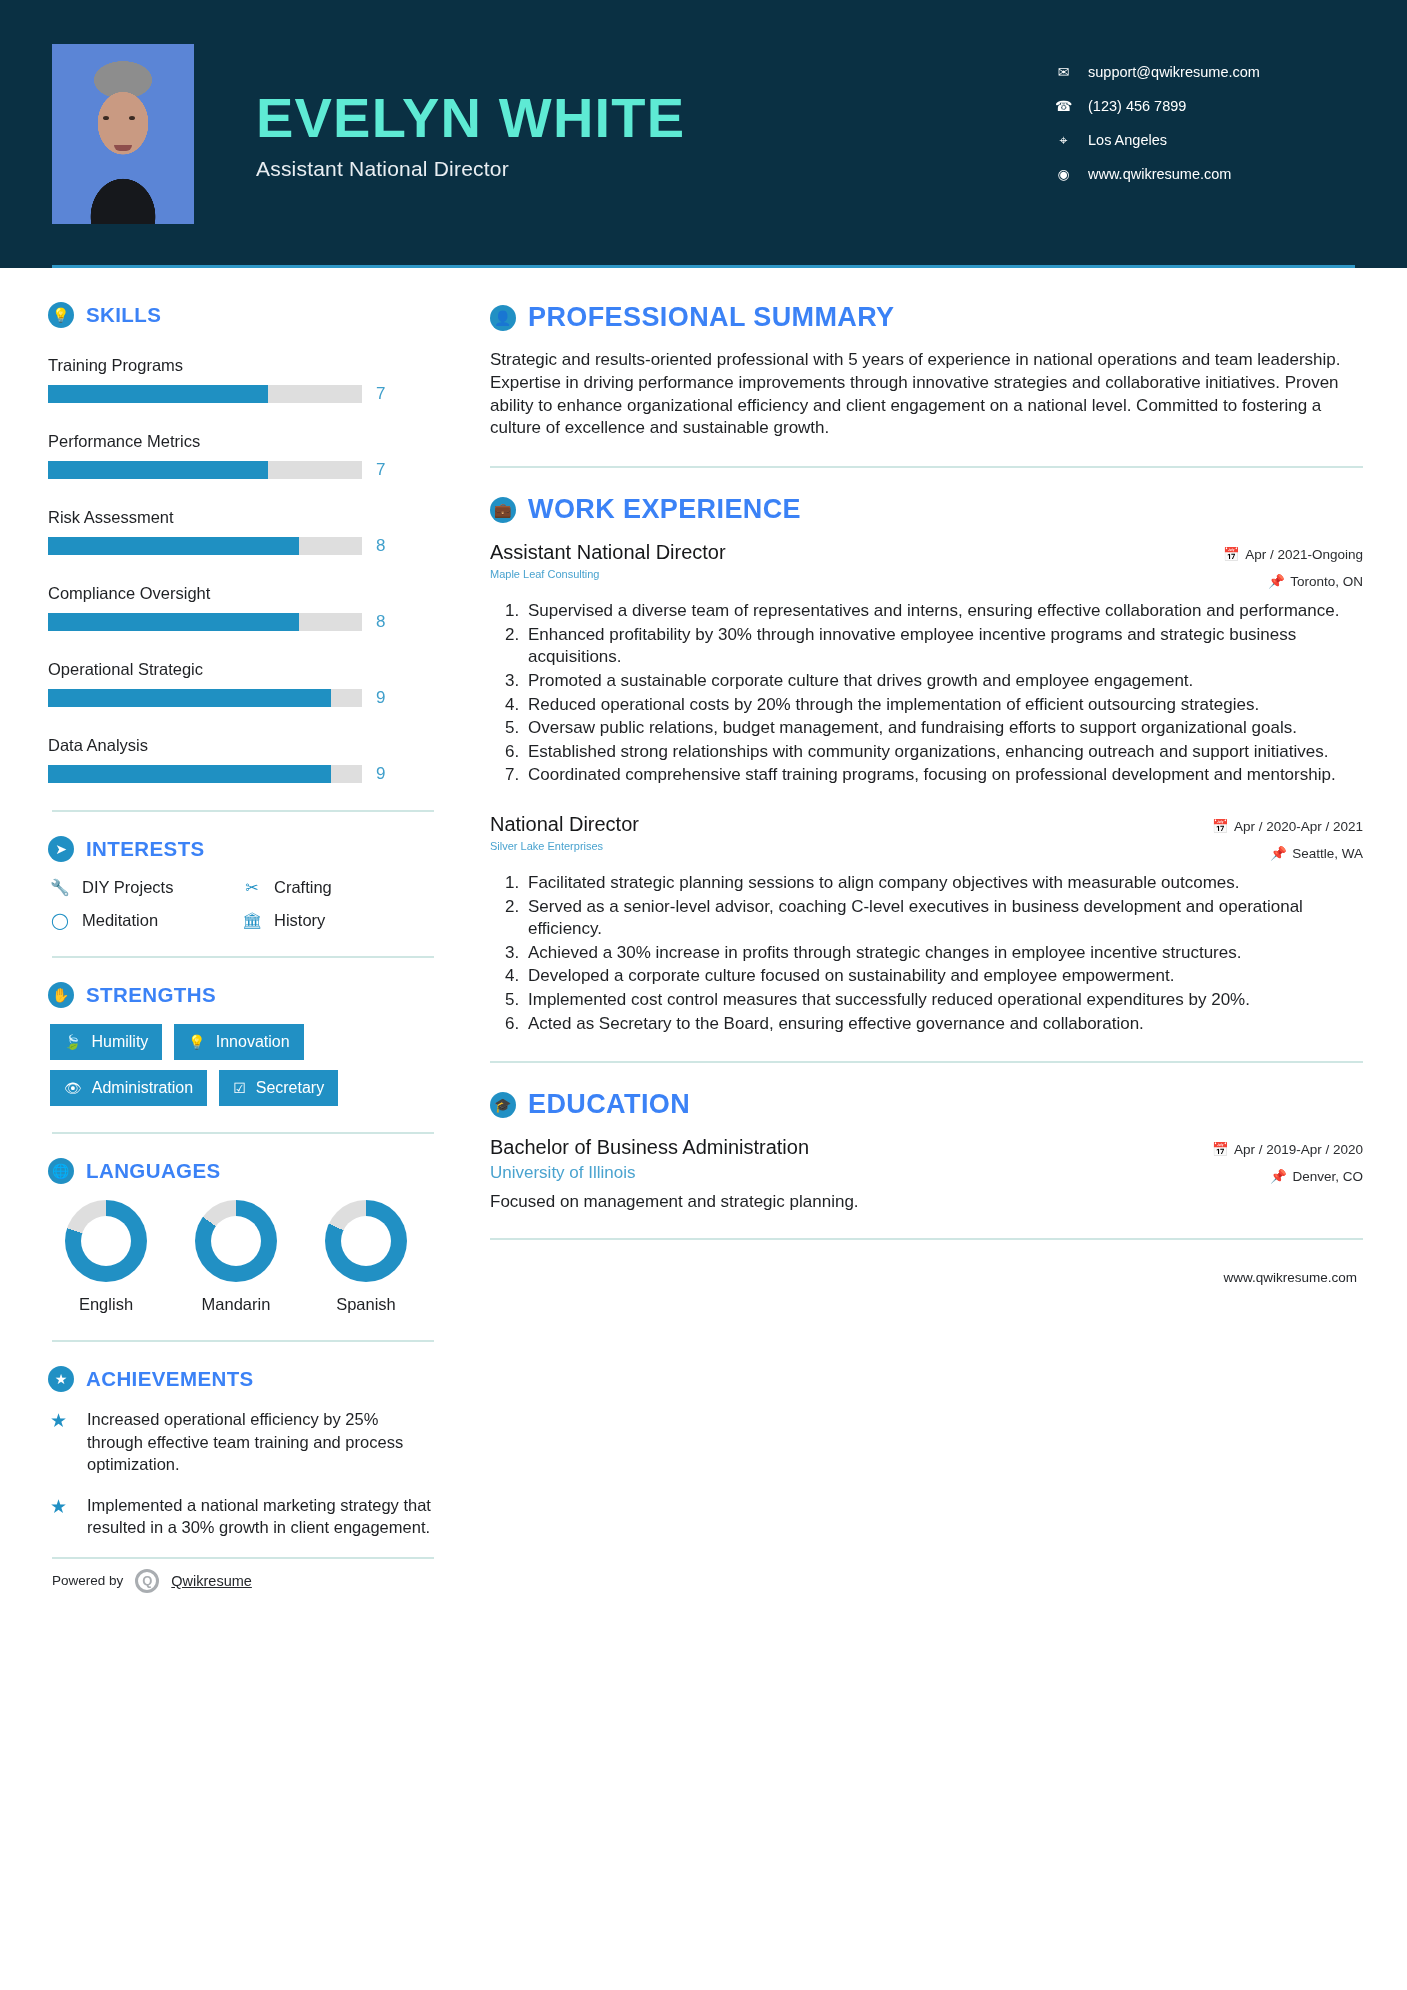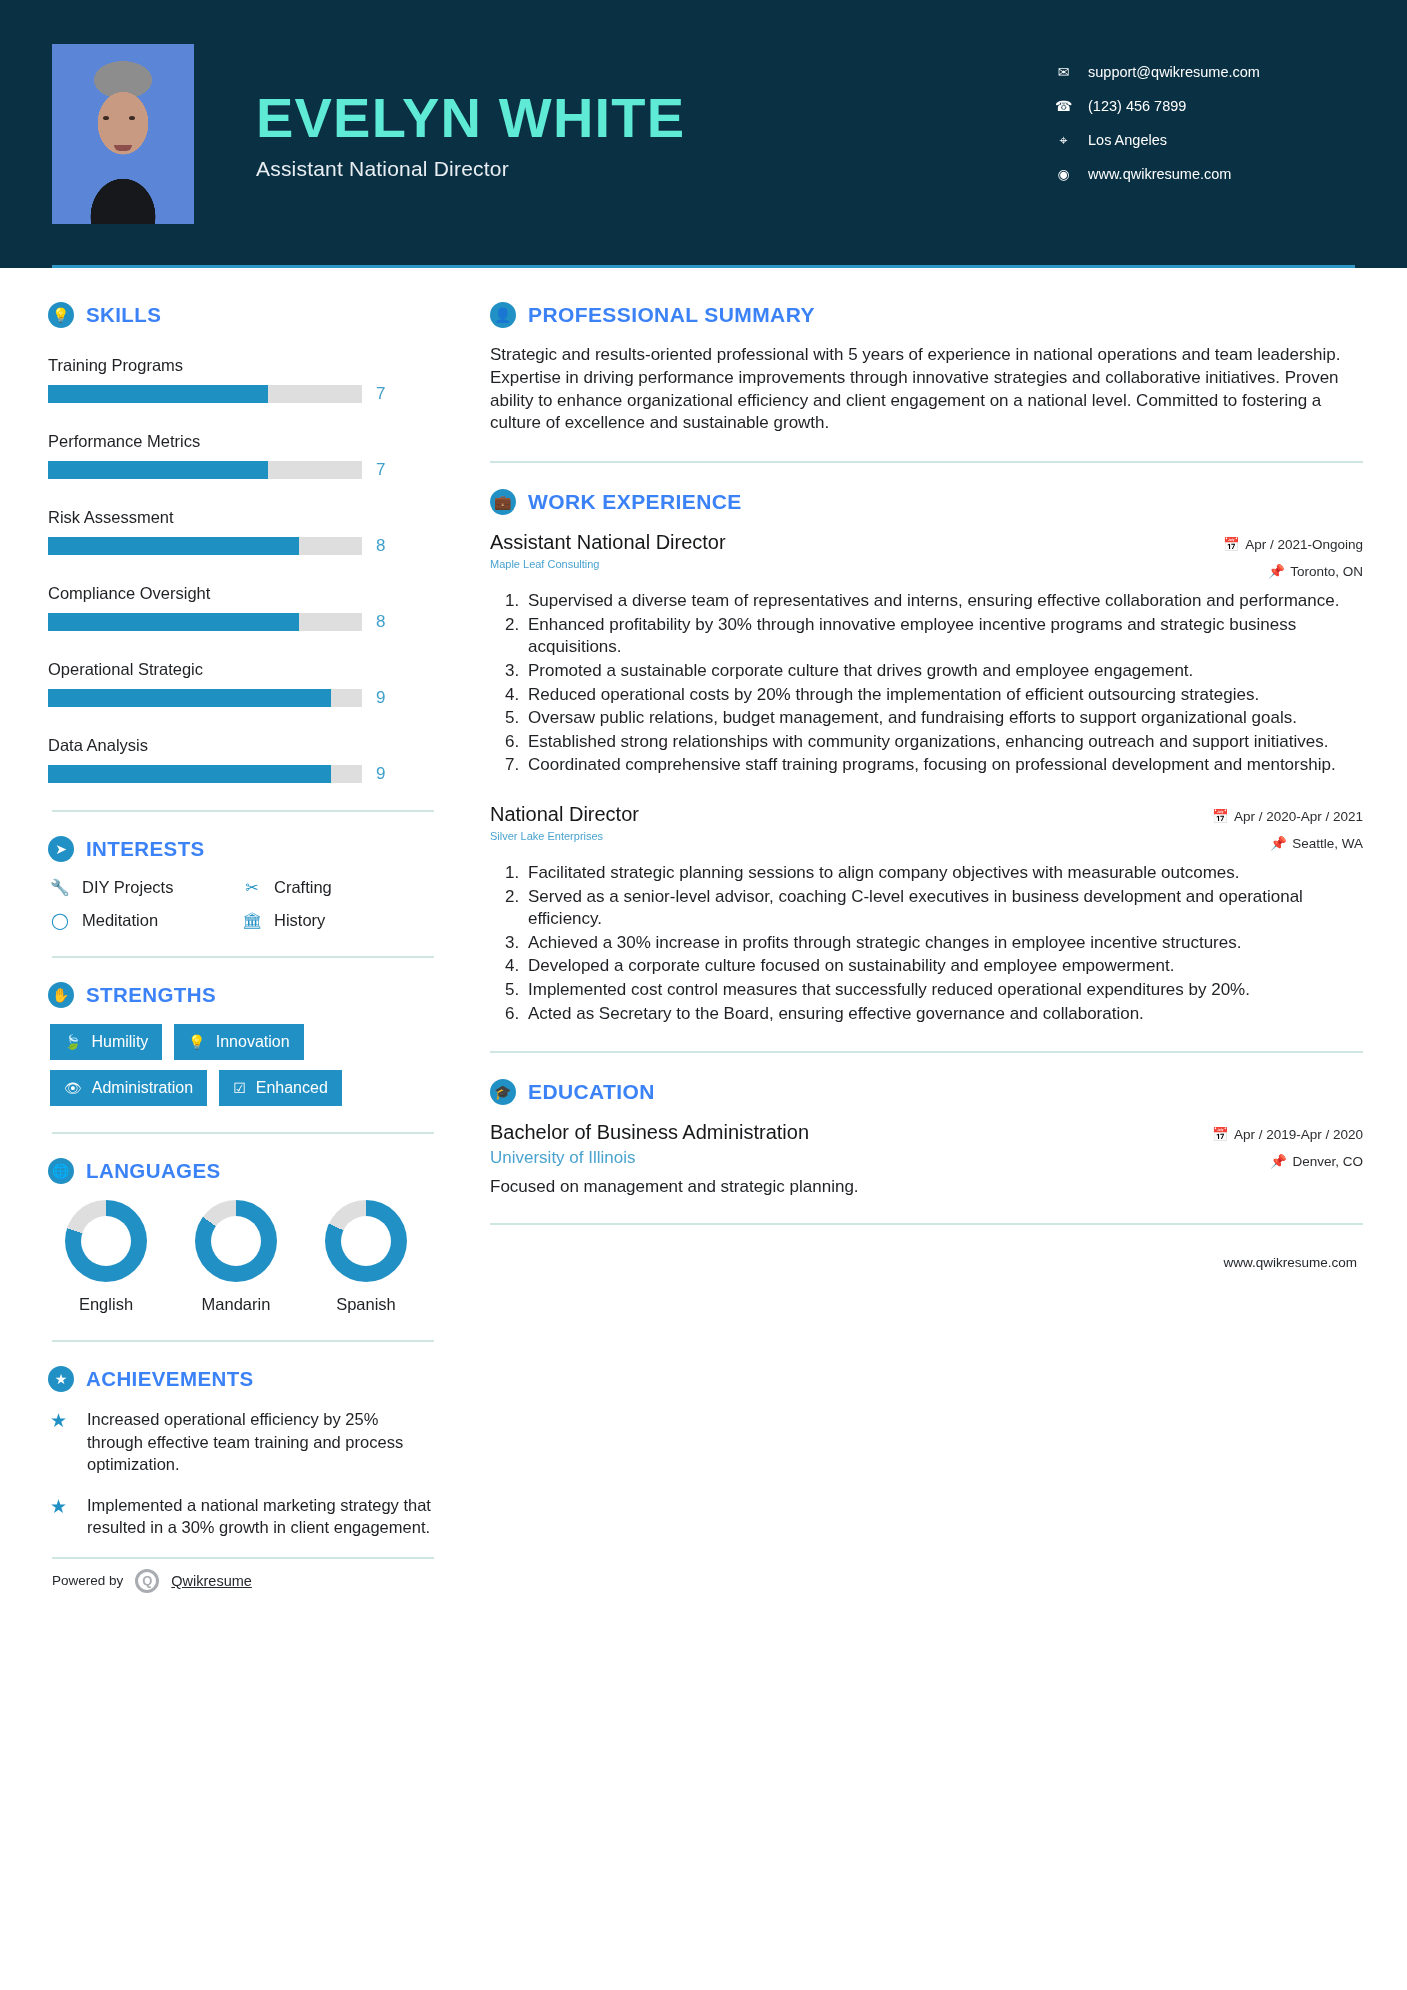--- a/index.html
+++ b/index.html
@@ -113,21 +113,21 @@
     background: #2190c4;
     color: #fff;
     display: flex; align-items: center; justify-content: center;
     font-size: 14px; line-height: 1;
     flex: 0 0 26px;
   }
   .sec-title {
     font-size: 20.5px; font-weight: bold; color: #3b82f6;
     letter-spacing: .4px;
   }
-  .sec-title.right { font-size: 21px; }
+  .sec-title.right { font-size: 27px; }
   .divider { height: 2px; background: #cfe6e3; margin: 26px 0 24px 4px; }
   .divider-r { height: 2px; background: #cfe6e3; margin: 26px 0 26px 0; }
 
   
   .skill { margin-bottom: 8px; margin-top: 28px; }
   .skill-label { font-size: 16.5px; color: #1f2124; margin-bottom: 9px; }
   .skill-row { display: flex; align-items: center; gap: 14px; }
   .skill-track {
     flex: 0 0 314px; height: 18px; background: #dedede; position: relative;
   }
@@ -341,21 +341,21 @@
             <div class="strength">
               <span class="strength-ico">💡</span>
               <span>Innovation</span>
             </div>
             <div class="strength">
               <span class="strength-ico">👁</span>
               <span>Administration</span>
             </div>
             <div class="strength">
               <span class="strength-ico">☑</span>
-              <span>Enhanced</span>
+              <span>Secretary</span>
             </div>
           </div>
       </div>
 
       <div class="divider"></div>
 
       <div>
         <div class="sec-head">
           <span class="sec-icon">🌐</span>
           <span class="sec-title">LANGUAGES</span>

